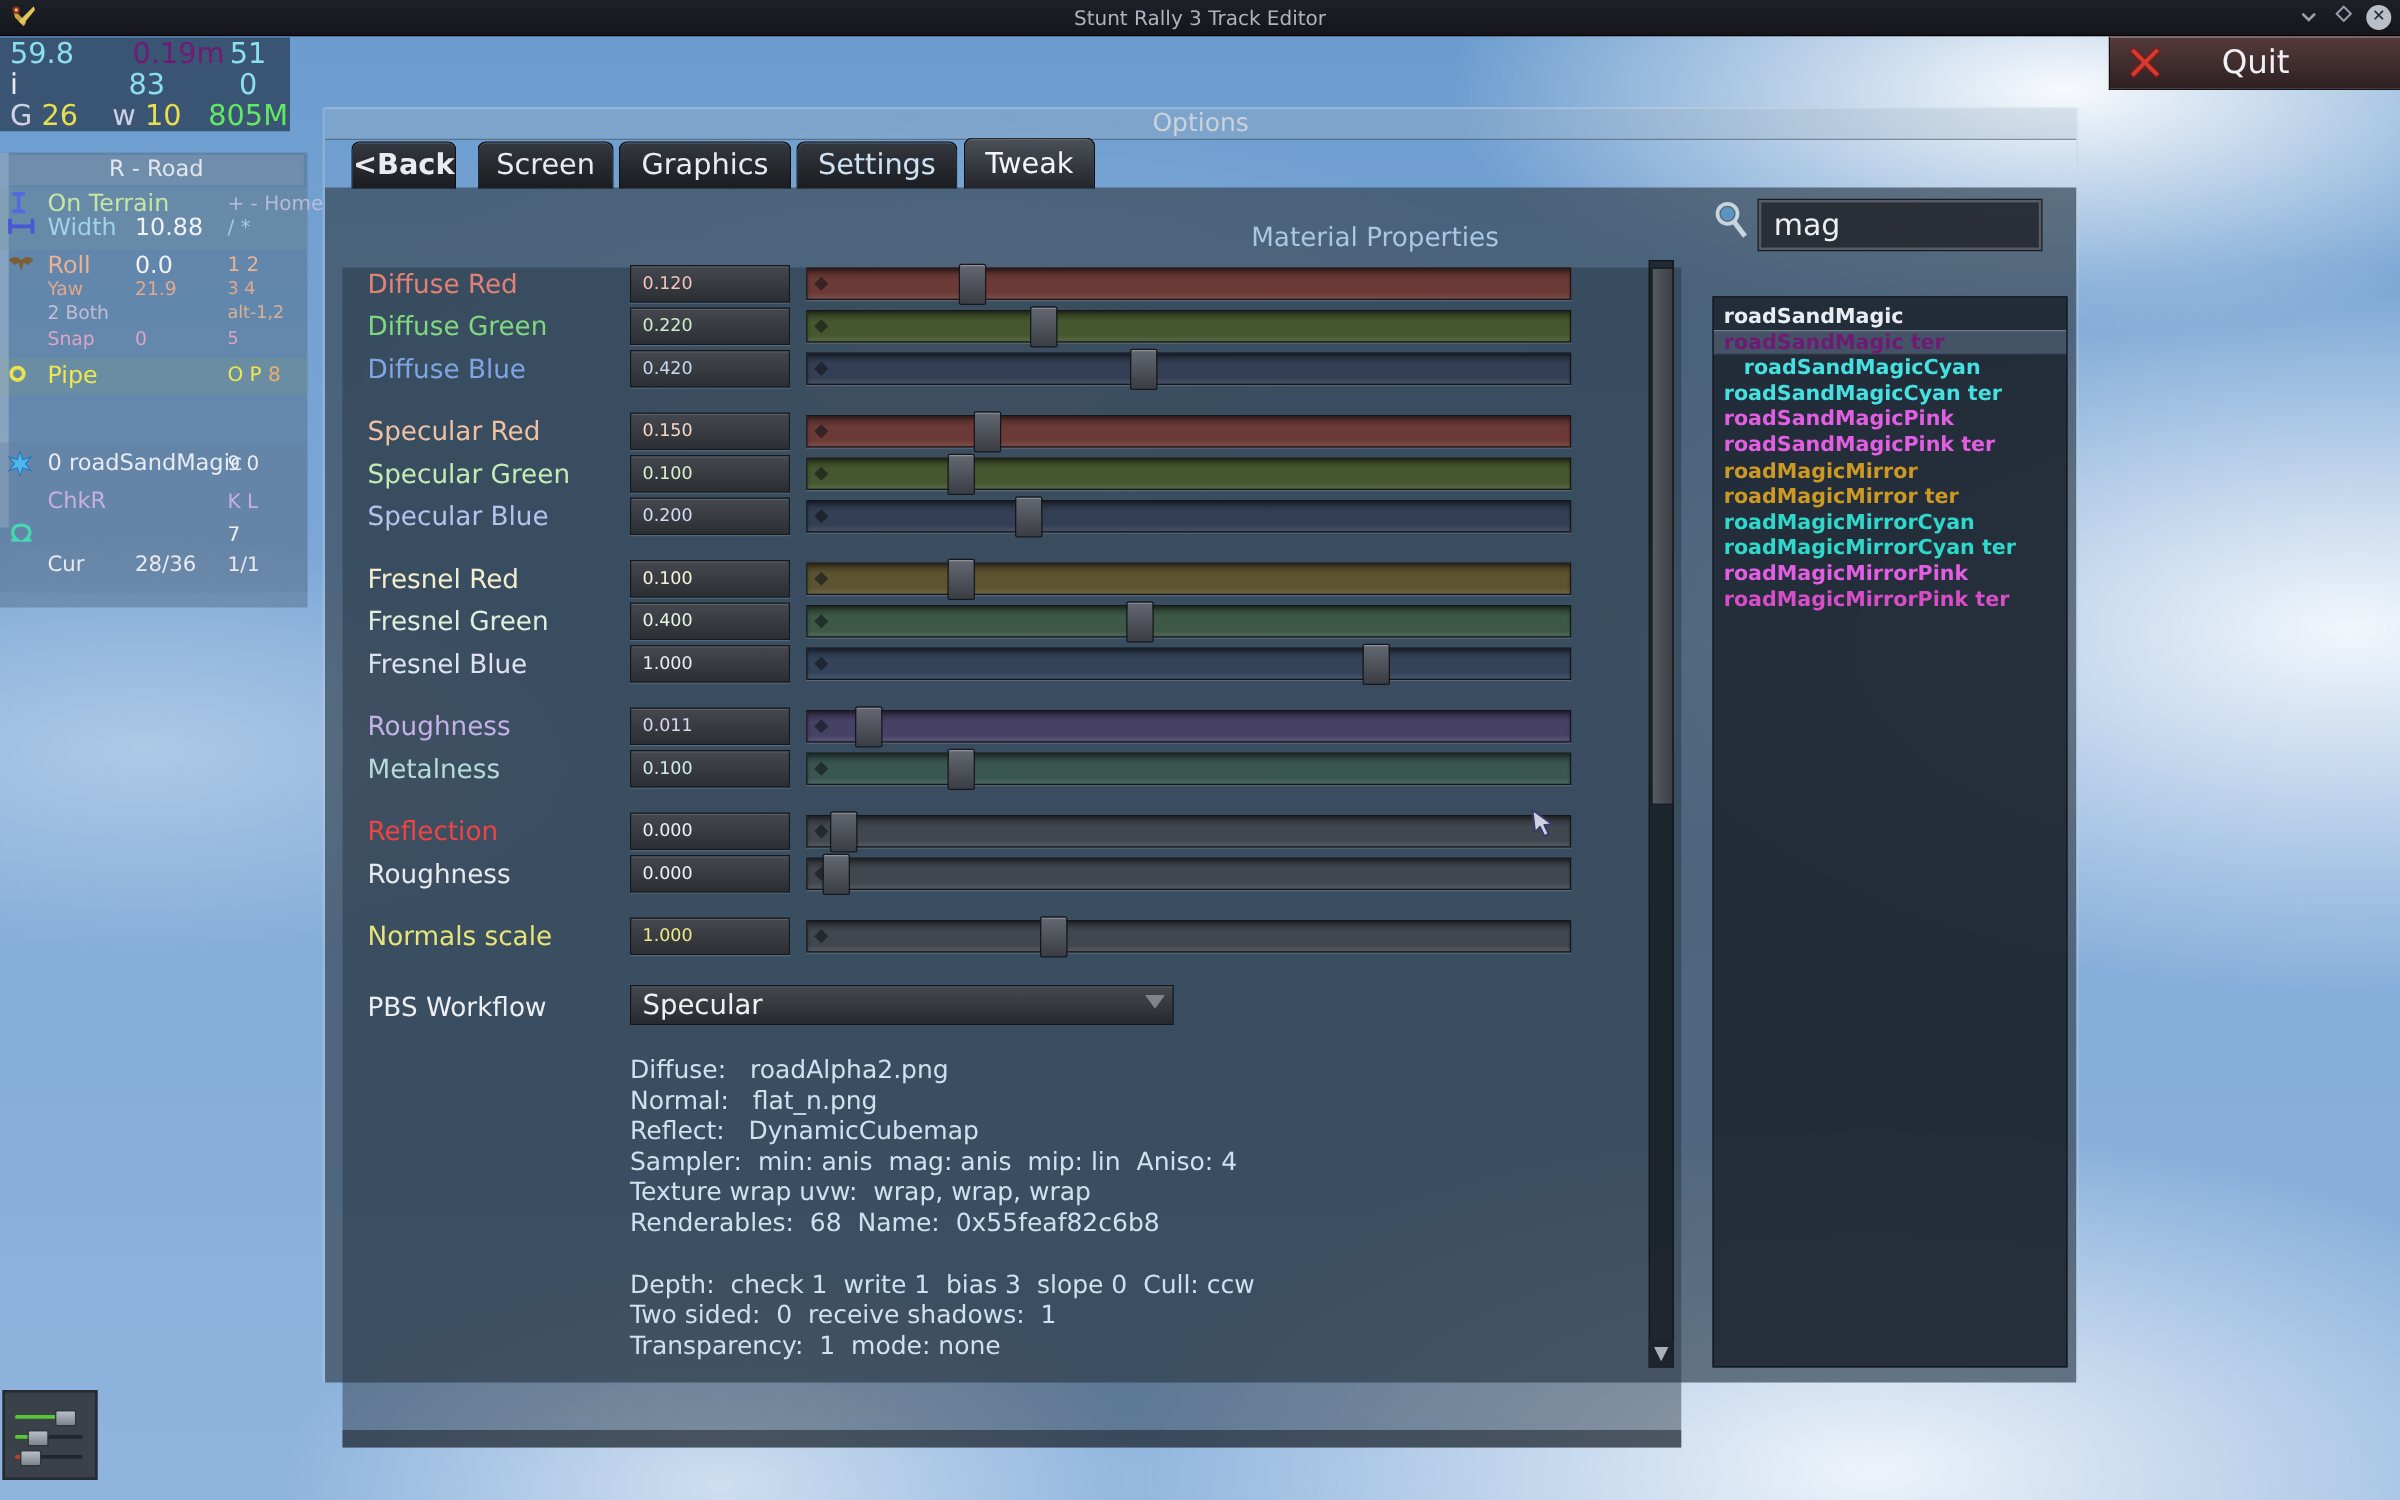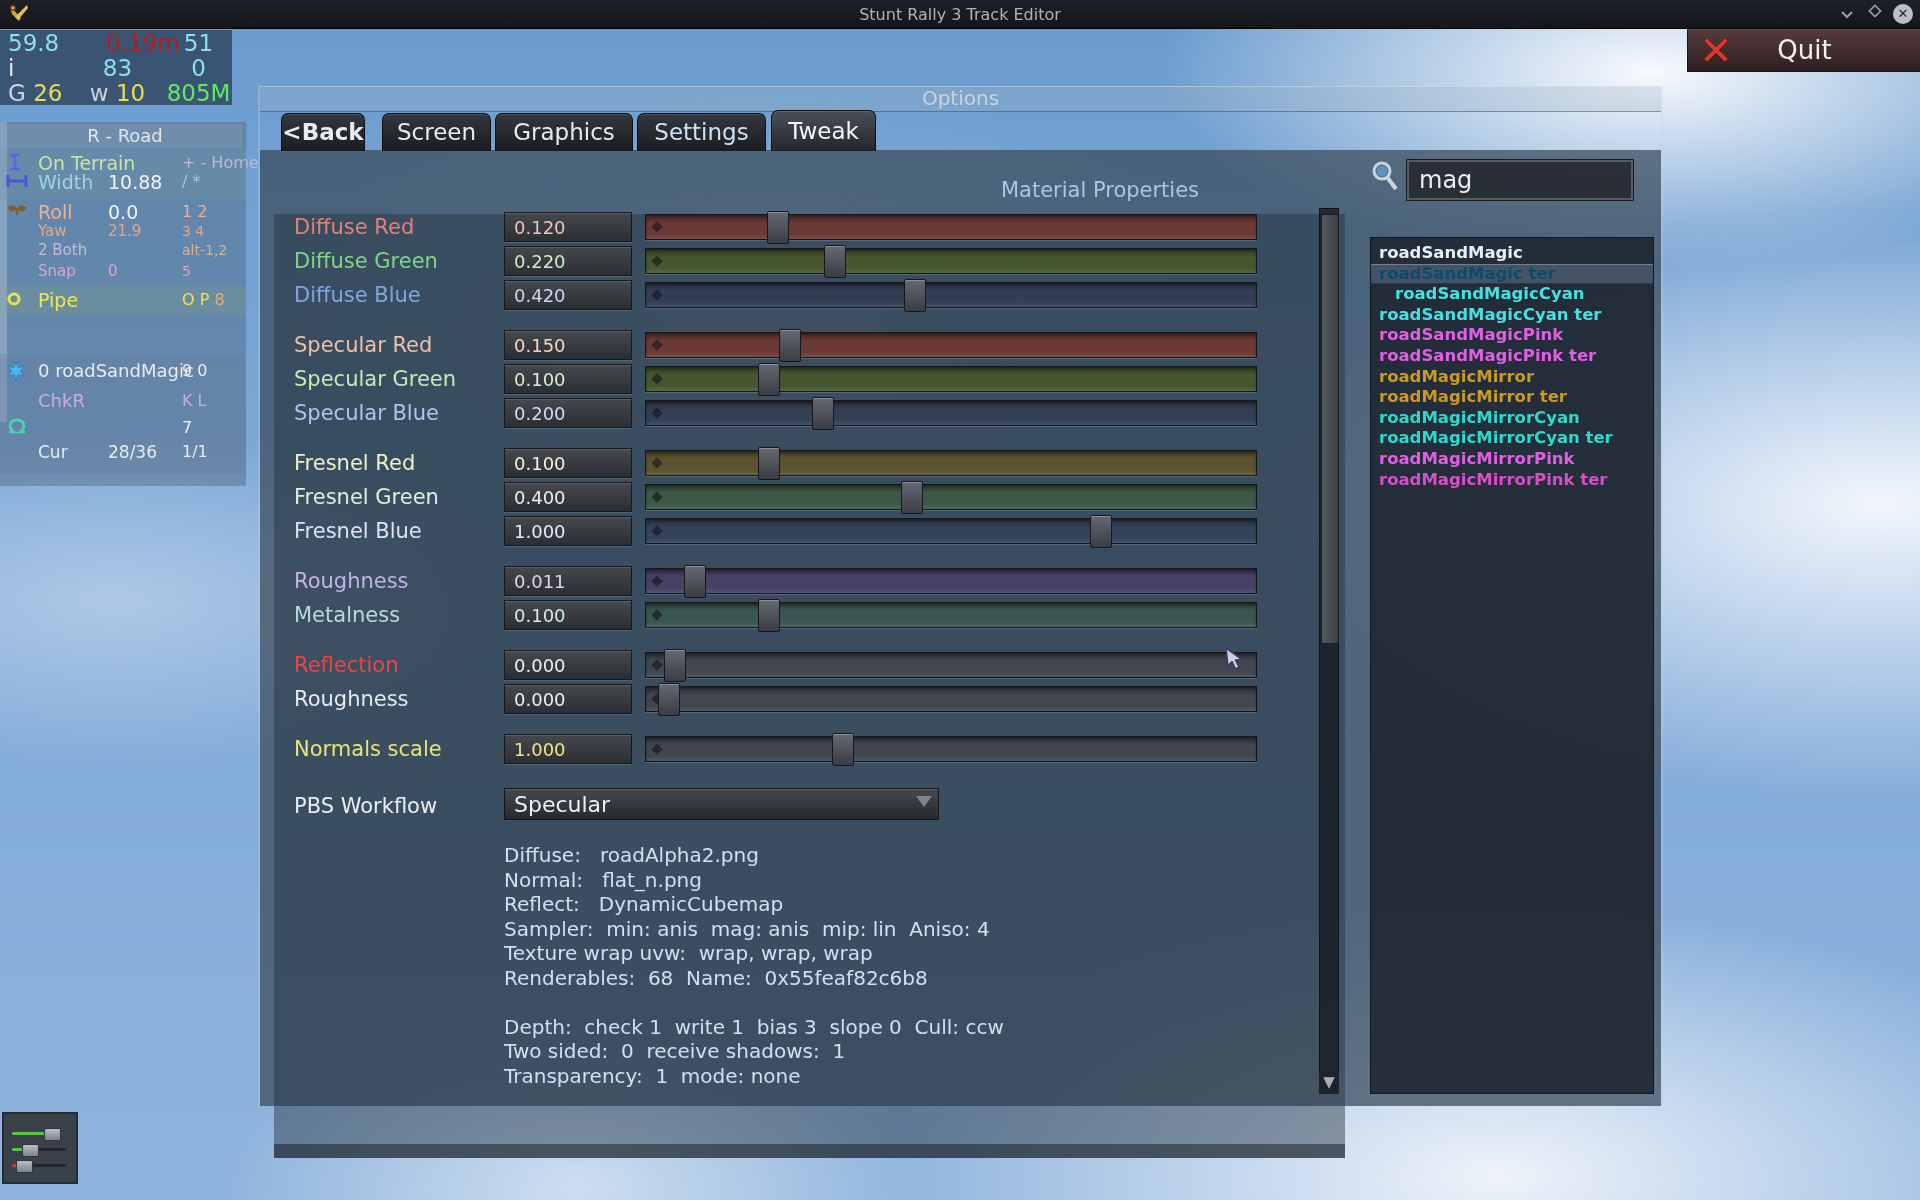--- a/index.html
+++ b/index.html
@@ -67,21 +67,21 @@
     border:1px solid #0c0e11;border-bottom:none;border-radius:7px 7px 0 0;color:#e9ebee;
     font-size:23px;text-align:center;line-height:36px;box-shadow:inset 0 1px 0 rgba(255,255,255,.14);cursor:default;}
   .tab.active{top:24px;height:40px;background:linear-gradient(#4b5058,#23262b);line-height:40px;color:#f4f6f8;}
 
   .mat-title{position:absolute;left:700px;top:72px;width:280px;text-align:center;font-size:21px;color:#a9c6e2;margin-top:20px;}
 
   
   .slabel{position:absolute;left:34px;width:205px;font-size:21px;line-height:30px;}
   .sval{position:absolute;left:244px;width:128px;height:30px;background:linear-gradient(#45484e,#2b2e33);
     border:1px solid #16181b;box-shadow:inset 0 1px 0 rgba(255,255,255,.13),0 1px 0 rgba(255,255,255,.14);
-    font-size:18px;line-height:29px;padding-left:9px;box-sizing:border-box;}
+    font-size:14px;line-height:29px;padding-left:9px;box-sizing:border-box;}
   .strack{position:absolute;left:385px;width:612px;height:26px;border:1px solid #14161a;
     box-shadow:inset 0 2px 3px rgba(0,0,0,.35),0 1px 0 rgba(255,255,255,.15);box-sizing:border-box;}
   .smark{position:absolute;left:7px;top:8px;width:8px;height:8px;background:rgba(12,16,20,.55);transform:rotate(45deg);}
   .shandle{position:absolute;top:-4px;width:20px;height:31px;background:linear-gradient(#646871,#3a3d43);
     border:1px solid #15171a;border-radius:2px;box-shadow:inset 0 1px 0 rgba(255,255,255,.28);}
 
   
   .pbs-label{position:absolute;left:34px;top:704px;font-size:21px;color:#eceef2;line-height:32px;}
   .dropdown{position:absolute;left:244px;top:702px;width:435px;height:32px;background:linear-gradient(#45484e,#27292e);
     border:1px solid #14161a;box-shadow:inset 0 1px 0 rgba(255,255,255,.13);box-sizing:border-box;}
@@ -152,21 +152,21 @@
     <span class="qx">
       <svg width="28" height="28" viewBox="0 0 28 28">
         <path d="M5 2 L14 11 L23 2 L26 5 L17 14 L26 23 L23 26 L14 17 L5 26 L2 23 L11 14 L2 5 Z" fill="#d23c30" stroke="#7e1a14" stroke-width="1"></path>
       </svg>
     </span>
     <span class="qlabel">Quit</span>
   </div>
 
   <div class="hud" id="hud">
       <div class="hud-cell c0"><span style="color: rgb(140, 224, 238);">59.8</span></div>
-      <div class="hud-cell c1"><span style="color: #b91c1c; margin-left: 36px;">0.19m</span></div>
+      <div class="hud-cell c1"><span style="color: #701a75; margin-left: 36px;">0.19m</span></div>
       <div class="hud-cell c2"><span style="color: rgb(140, 224, 238);">51</span></div>
       <div class="hud-cell c0"><span style="color: rgb(232, 232, 240);">i</span></div>
       <div class="hud-cell c1"><span style="color: rgb(140, 224, 238);">83</span></div>
       <div class="hud-cell c2"><span style="color: rgb(140, 224, 238);">0</span></div>
       <div class="hud-cell c0"><span style="color: rgb(208, 208, 228);">G </span><span style="color: rgb(232, 223, 78);">26</span></div>
       <div class="hud-cell c1"><span style="color: rgb(208, 208, 228);">w </span><span style="color: rgb(232, 223, 78);">10</span></div>
       <div class="hud-cell c2"><span style="color: rgb(98, 232, 98);">805M</span></div>
     </div>
 
   <div class="road-panel">
@@ -379,21 +379,21 @@
       <svg width="32" height="34" viewBox="0 0 32 34">
         <circle cx="13" cy="11" r="8" fill="none" stroke="#c8d4de" stroke-width="3"></circle>
         <circle cx="13" cy="11" r="5.5" fill="#5d9ed0" opacity="0.8"></circle>
         <path d="M18 17 L27 29" stroke="#c8d4de" stroke-width="4"></path>
       </svg>
     </span>
     <input class="search-input" value="mag" style="">
 
     <div class="mat-list" id="mats">
         <div class="mat-item" style="color: rgb(233, 237, 242);">roadSandMagic</div>
-        <div class="mat-item selected" style="color: #0c4a6e;">roadSandMagic ter</div>
+        <div class="mat-item selected" style="color: #701a75;">roadSandMagic ter</div>
         <div class="mat-item" style="color: rgb(69, 224, 224); padding-left: 24px;">roadSandMagicCyan</div>
         <div class="mat-item" style="color: rgb(69, 224, 224);">roadSandMagicCyan ter</div>
         <div class="mat-item" style="color: rgb(226, 94, 226);">roadSandMagicPink</div>
         <div class="mat-item" style="color: rgb(226, 94, 226);">roadSandMagicPink ter</div>
         <div class="mat-item" style="color: rgb(204, 153, 34);">roadMagicMirror</div>
         <div class="mat-item" style="color: rgb(204, 153, 34);">roadMagicMirror ter</div>
         <div class="mat-item" style="color: rgb(47, 216, 204);">roadMagicMirrorCyan</div>
         <div class="mat-item" style="color: rgb(47, 216, 204);">roadMagicMirrorCyan ter</div>
         <div class="mat-item" style="color: rgb(226, 94, 226);">roadMagicMirrorPink</div>
         <div class="mat-item" style="color: rgb(216, 78, 200);">roadMagicMirrorPink ter</div>

